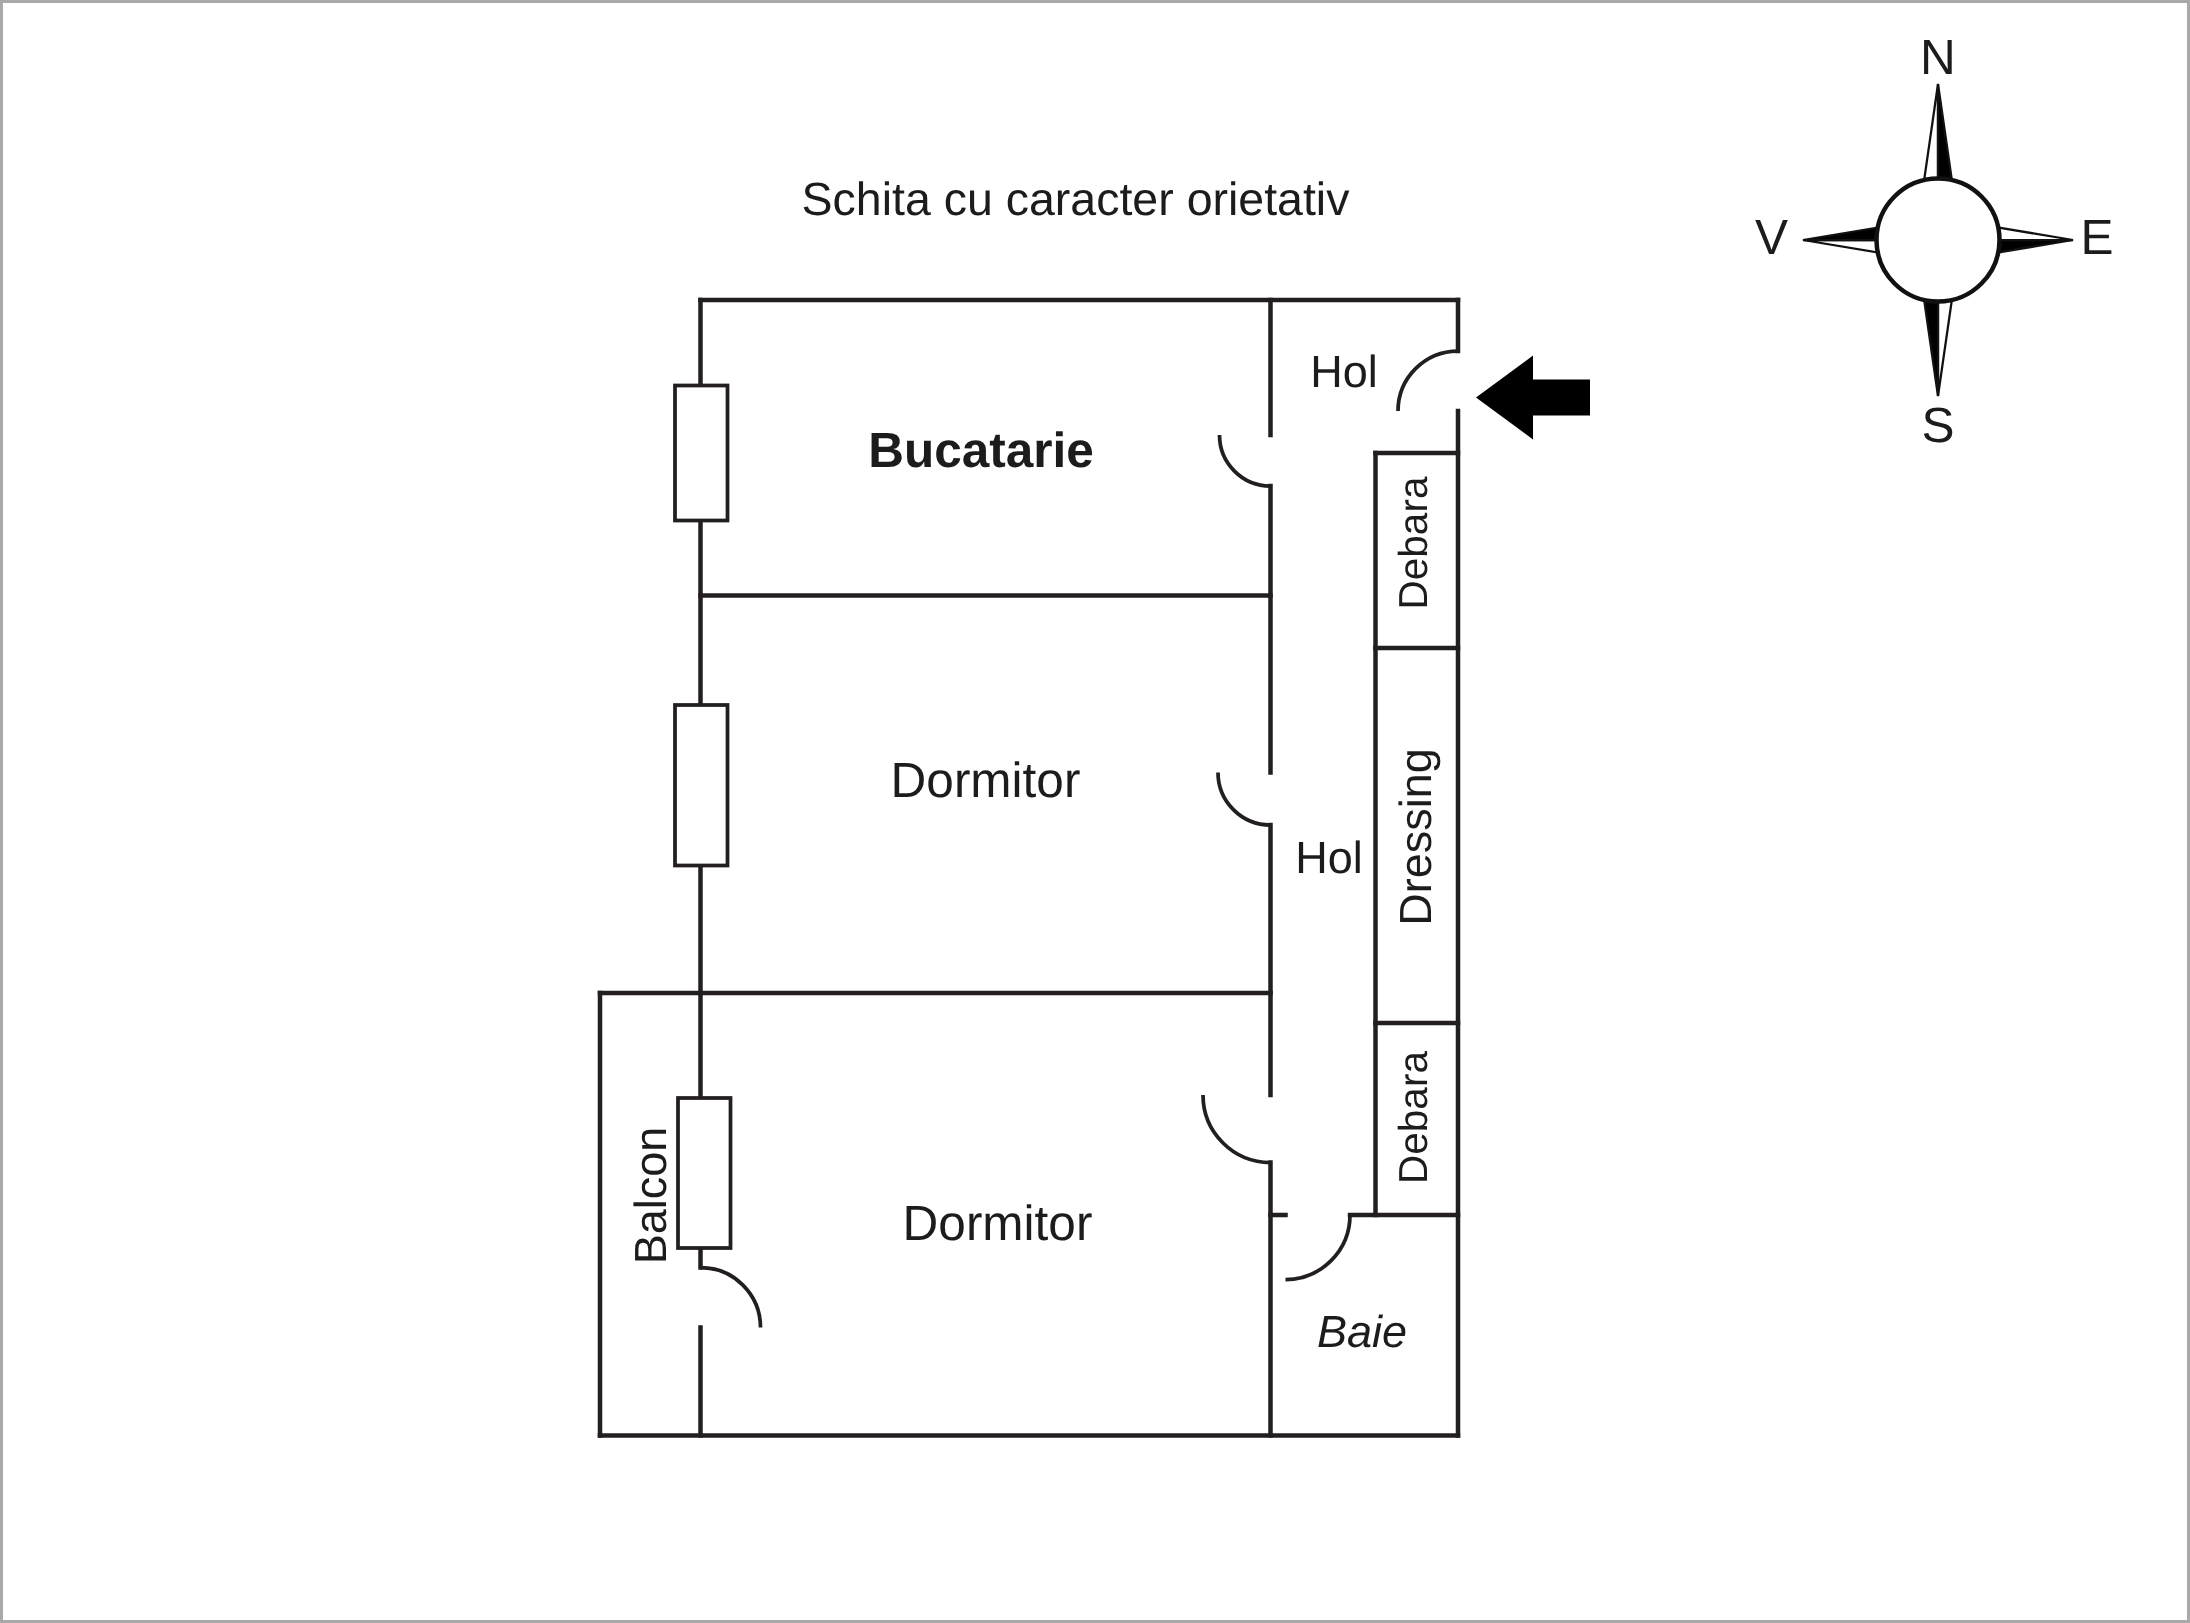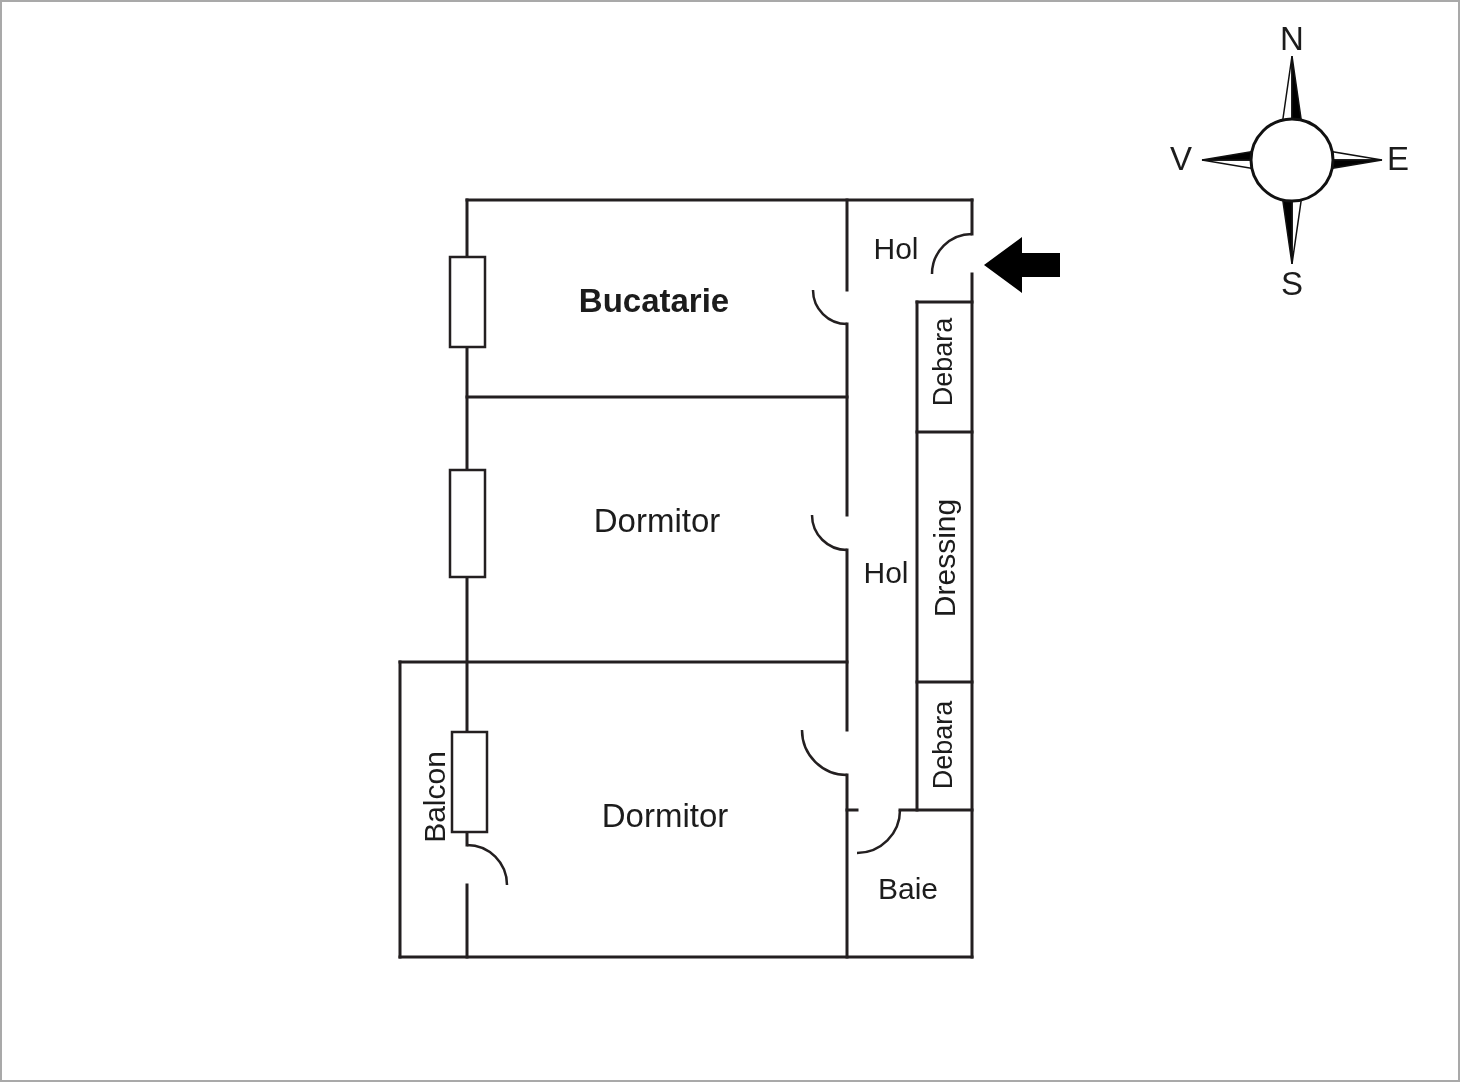--- a/index.html
+++ b/index.html
@@ -95,32 +95,33 @@
       <polygon points="1290,54 1305,158 1290,158" fill="#000000"></polygon>
       <polygon points="1290,262 1275,158 1290,158" fill="#000000"></polygon>
       <polygon points="1380,158 1290,173 1290,158" fill="#000000"></polygon>
       <polygon points="1200,158 1290,143 1290,158" fill="#000000"></polygon>
       <circle cx="1290" cy="158" r="41" fill="#ffffff" stroke="#111111" stroke-width="3"></circle>
     </g>
 
     <polygon fill="#000000" points="982,263 1020,235 1020,251 1058,251 1058,275 1020,275 1020,291"></polygon>
   </svg>
 
+  <div class="label title" style="left:715px; top:131px;">Schita cu caracter orietativ</div>
 
   <div class="label room" style="left:652px; top:298px;font-weight:bold;">Bucatarie</div>
 
   <div class="label room" style="left:655px; top:518px;">Dormitor</div>
 
   <div class="label room" style="left:663px; top:813px;">Dormitor</div>
 
   <div class="label mid" style="left:894px; top:247px;">Hol</div>
 
   <div class="label mid" style="left:884px; top:571px;">Hol</div>
 
-  <div class="label mid" style="left:906px; top:887px;">Baie</div>
+  <div class="label mid" style="left:906px; top:887px;font-style:italic;">Baie</div>
 
   <div class="label small rot" style="left:941px; top:360px;">Debara</div>
 
   <div class="label mid rot" style="left:943px; top:556px;">Dressing</div>
 
   <div class="label small rot" style="left:941px; top:743px;">Debara</div>
 
   <div class="label mid rot" style="left:433px; top:795px;">Balcon</div>
 
   <div class="label compass-letter" style="left:1290px; top:36px;">N</div>

